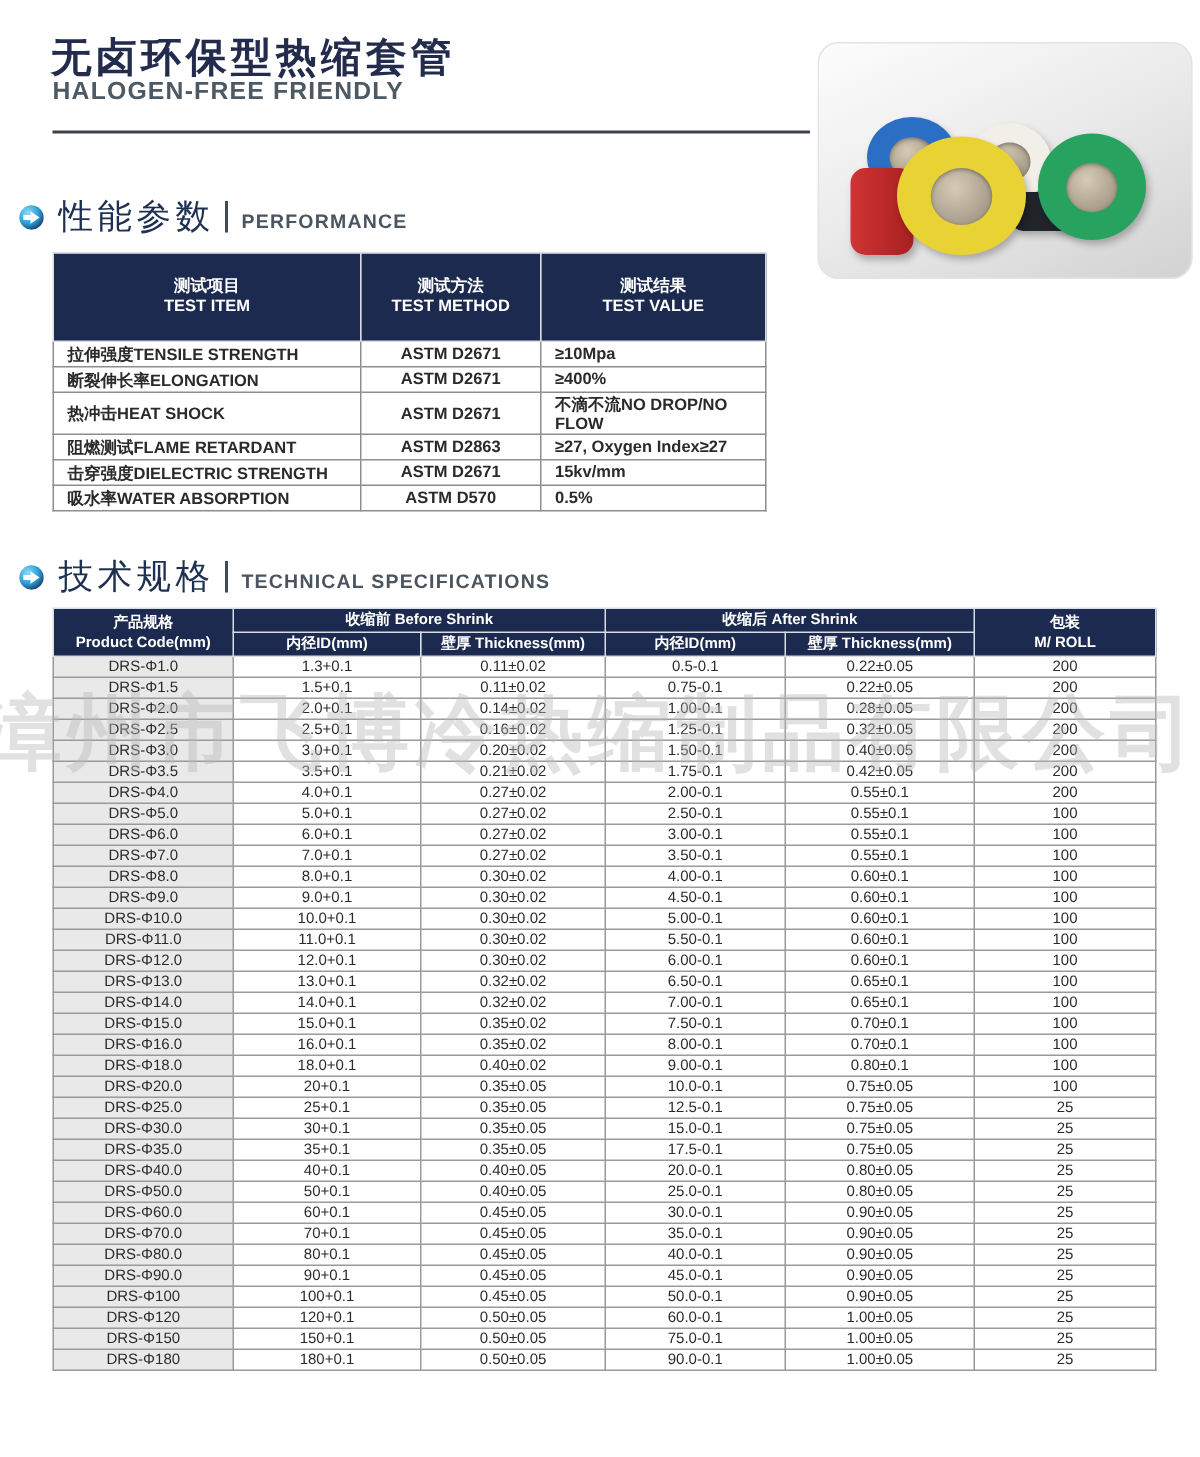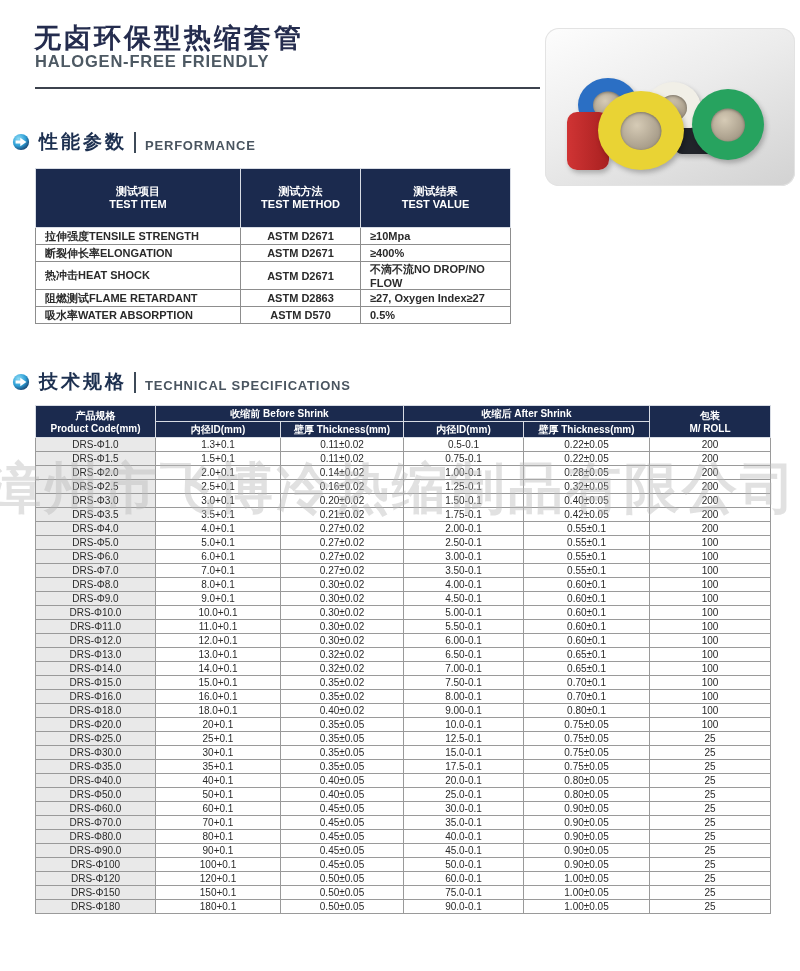--- a/index.html
+++ b/index.html
@@ -53,21 +53,21 @@
   .roll-yellow .core { width:41px; height:38px; }
   .roll-green  { left:147px; top:61px;  width:72px; height:71px; z-index:3; }
   .roll-green .core { width:34px; height:33px; }
 
   
   .section { position:absolute; left:12px; display:flex; align-items:center; }
   .section.performance { top:129px; }
   .section.specs { top:369px; }
   .section-icon { width:18px; height:18px; flex:0 0 auto; }
   .section-cn {
-    font-size:19px; font-weight:bold; color:#1d3050;
+    font-size:23px; font-weight:normal; color:#1d3050;
     letter-spacing:3px; margin-left:9px;
   }
   .section-divider { width:2px; height:21px; background:#3e4a58; margin:0 9px 0 7px; }
   .section-en {
     font-size:13px; font-weight:bold; color:#4a5560;
     letter-spacing:0.8px; position:relative; top:3px;
   }
 
   
   table { border-collapse:collapse; table-layout:fixed; }
@@ -179,20 +179,25 @@
       </tr>
       <tr>
         <td class="c-item">热冲击HEAT SHOCK</td>
         <td class="c-method">ASTM D2671</td>
         <td class="c-value">不滴不流NO DROP/NO FLOW</td>
       </tr>
       <tr>
         <td class="c-item">阻燃测试FLAME RETARDANT</td>
         <td class="c-method">ASTM D2863</td>
         <td class="c-value">≥27, Oxygen Index≥27</td>
+      </tr>
+      <tr>
+        <td class="c-item">击穿强度DIELECTRIC STRENGTH</td>
+        <td class="c-method">ASTM D2671</td>
+        <td class="c-value">15kv/mm</td>
       </tr>
       <tr>
         <td class="c-item">吸水率WATER ABSORPTION</td>
         <td class="c-method">ASTM D570</td>
         <td class="c-value">0.5%</td>
       </tr>
     </tbody>
 </table>
 
 <div class="section specs">

